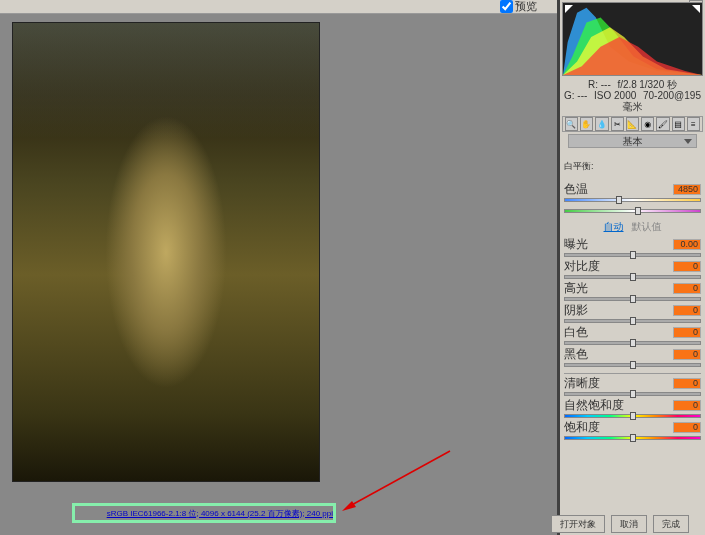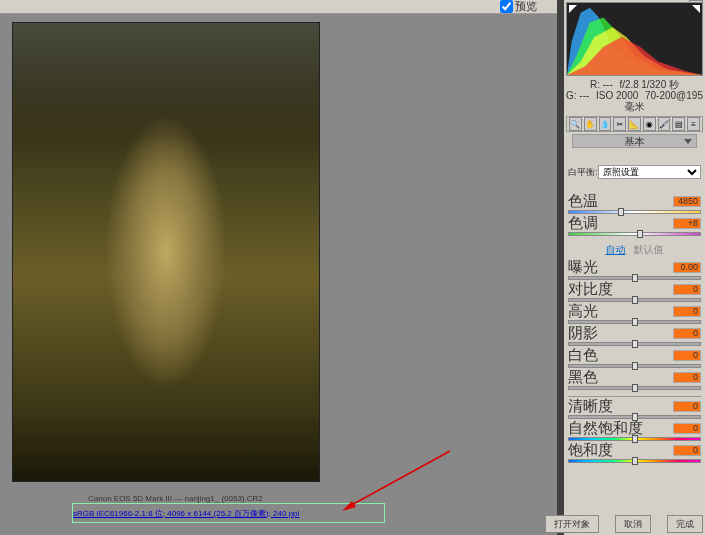--- a/index.html
+++ b/index.html
@@ -7,68 +7,67 @@
 .main{display:flex;height:100%}
 .left-panel{flex:1;display:flex;flex-direction:column;background:#888}
 .preview-bar{height:14px;background:#d4d0c8;border-bottom:1px solid #999;display:flex;align-items:center;justify-content:flex-end;padding-right:20px}
 .preview-bar label{font-size:11px;color:#333}
 .preview-bar input{margin-right:2px}
 .image-area{flex:1;position:relative;padding:8px}
 .photo{position:absolute;top:8px;left:12px;width:308px;height:460px;background:linear-gradient(180deg,#1a1508 0%,#2a2410 15%,#4a4520 35%,#6b5e28 55%,#3a3515 85%,#1a1708 100%);border:1px solid #222;overflow:hidden}
 .photo::before{content:"";position:absolute;top:20%;left:30%;width:40%;height:60%;background:radial-gradient(ellipse,#bfa860 0%,#8a7840 40%,transparent 70%)}
 .photo::after{content:"";position:absolute;top:0;left:0;right:0;height:25%;background:linear-gradient(180deg,rgba(180,200,180,0.3) 0%,transparent 100%)}
 .metadata{position:absolute;bottom:32px;left:88px;font-size:8px;color:#333}
-.filelink-box{position:absolute;bottom:12px;left:72px;width:313px;height:20px;border:1px solid #86efac;display:flex;align-items:center;justify-content:flex-start}
+.filelink-box{position:absolute;bottom:12px;left:72px;width:264px;height:20px;border:3px solid #86efac;display:flex;align-items:center;justify-content:flex-end}
 .filelink{font-size:8px;color:#00c;text-decoration:underline}
 .arrow{position:absolute;bottom:24px;left:342px;width:110px;height:62px;pointer-events:none}
 .arrow svg{width:100%;height:100%}
-.right-panel{width:148px;background:#d4d0c8;border-left:7px solid #404040;display:flex;flex-direction:column}
+.right-panel{width:148px;background:#d4d0c8;border-left:3px solid #404040;display:flex;flex-direction:column}
 .histo-area{height:74px;background:#222;border:1px solid #888;margin:2px;position:relative;overflow:hidden}
 .histo-area svg{width:100%;height:100%}
 .warn-tl{position:absolute;top:2px;left:2px;width:0;height:0;border-left:8px solid #fff;border-bottom:8px solid transparent}
 .warn-tr{position:absolute;top:2px;right:2px;width:0;height:0;border-right:8px solid #fff;border-bottom:8px solid transparent}
 .camera-info{font-size:8px;color:#333;text-align:center;padding:2px;line-height:10px}
 .tool-row{height:16px;background:#d4d0c8;border:1px solid #999;margin:1px 2px;display:flex;align-items:center;padding:0 2px;gap:2px}
 .tool-ico{width:14px;height:14px;background:#ccc;border:1px solid #888;display:flex;align-items:center;justify-content:center;font-size:8px}
 .section-hdr{height:14px;background:#b8b8b8;border:1px solid #999;margin:1px 8px;text-align:center;font-size:10px;color:#333;line-height:14px;position:relative}
 .section-hdr .tri{position:absolute;right:4px;top:4px;width:0;height:0;border-left:4px solid transparent;border-right:4px solid transparent;border-top:5px solid #555}
-.ctrl-row{display:flex;align-items:center;margin:16px 4px;height:14px}
+.ctrl-row{display:flex;align-items:center;margin:10px 4px;height:14px}
 .ctrl-row .lbl{font-size:9px;color:#333;width:30px}
 .ctrl-row select{flex:1;height:14px;font-size:9px;background:#fff;border:1px solid #999}
 .slider-row{margin:1px 4px}
 .slider-row .top{display:flex;justify-content:space-between;align-items:center;height:11px}
-.slider-row .top .lbl{font-size:15px;color:#333}
+.slider-row .top .lbl{font-size:12px;color:#333}
 .slider-row .top .val{font-size:9px;color:#333;background:#f97316;border:1px solid #aaa;padding:0 2px;min-width:28px;text-align:right;height:11px;line-height:9px}
 .slider-track{height:8px;position:relative;margin-top:1px}
 .slider-track .bar{height:4px;background:#aaa;border:1px solid #888;position:relative;top:2px}
 .slider-track .bar.rainbow{background:linear-gradient(90deg,#06f,#0cf,#0f8,#ff0,#f80,#f06,#f0c)}
 .slider-track .bar.temp{background:linear-gradient(90deg,#48f,#fff,#fc4)}
 .slider-track .bar.tint{background:linear-gradient(90deg,#4c4,#fff,#c4c)}
 .slider-track .thumb{position:absolute;top:0;width:6px;height:8px;background:#ddd;border:1px solid #555;transform:translateX(-50%)}
 .link-row{display:flex;justify-content:center;gap:8px;margin:4px 0;font-size:9px}
 .link-row span{color:#06c;text-decoration:underline}
 .link-row span.dis{color:#888;text-decoration:none}
 .divider{height:1px;background:#999;margin:3px 4px}
-.bottom-bar{position:absolute;bottom:2px;right:2px;display:flex;gap:16px}
+.bottom-bar{position:absolute;bottom:2px;right:16px;display:flex;gap:6px}
 .btn{height:18px;padding:0 8px;background:#d4d0c8;border:1px solid #888;font-size:9px;color:#333;display:flex;align-items:center}
 .close-x{position:absolute;top:0;right:2px;width:14px;height:12px;background:#d4d0c8;border:1px solid #888;text-align:center;font-size:9px;line-height:10px}
 </style>
 </head>
 <body>
 
 <div class="close-x">×</div>
 <div class="main">
  <div class="left-panel">
   <div class="preview-bar">
    <input type="checkbox" checked="" style="">
    <label>预览</label>
   </div>
   <div class="image-area">
    <div class="photo"></div>
-   <div class="metadata">Canon EOS 5D Mark III — nanjing1_ (0053).CR2</div>
    <div class="filelink-box">
     <span class="filelink">sRGB IEC61966-2.1:8 位; 4096 x 6144 (25.2 百万像素); 240 ppi</span>
    </div>
    <div class="arrow">
     <svg viewBox="0 0 110 62">
             <line x1="108" y1="2" x2="6" y2="58" stroke="#d00" stroke-width="1.5"></line>
             <polygon points="0,62 10,52 14,58" fill="#d00"></polygon>
           </svg>
    </div>
   </div>
@@ -98,38 +97,33 @@
    <div class="tool-ico">◉</div>
    <div class="tool-ico">🖌</div>
    <div class="tool-ico">▤</div>
    <div class="tool-ico">≡</div>
   </div>
   <div class="section-hdr">
    <span>基本</span><span class="tri"></span>
   </div>
   <div class="ctrl-row">
    <span class="lbl">白平衡:</span>
-   <select><option>原照设置</option></select>
   </div>
 
   <div class="slider-row">
    <div class="top">
           <span class="lbl">色温</span>
           <span class="val">4850</span>
         </div>
    <div class="slider-track">
           <div class="bar temp"></div>
           <div class="thumb" style="left:40%"></div>
         </div>
   </div>
   <div class="slider-row">
-   <div class="top">
-          <span class="lbl">色调</span>
-          <span class="val">+8</span>
-        </div>
    <div class="slider-track">
           <div class="bar tint"></div>
           <div class="thumb" style="left:54%"></div>
         </div>
   </div>
 
   <div class="link-row">
    <span>自动</span>
    <span class="dis">默认值</span>
   </div>

